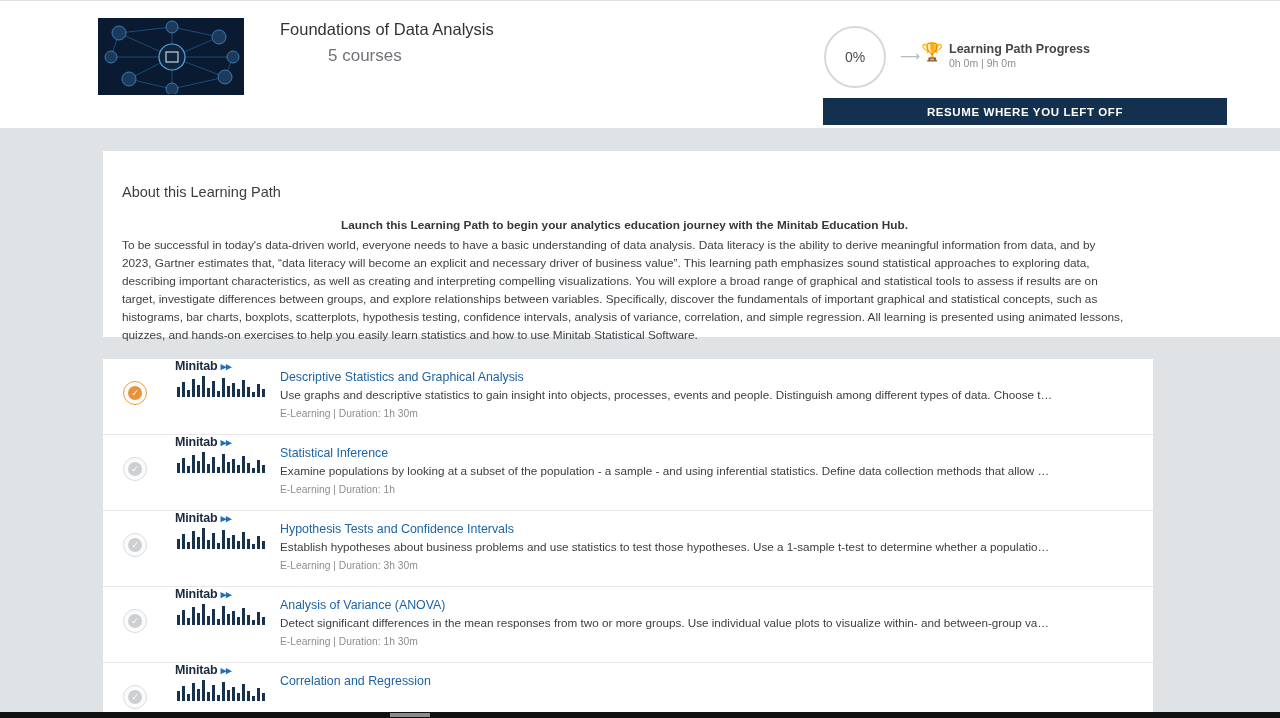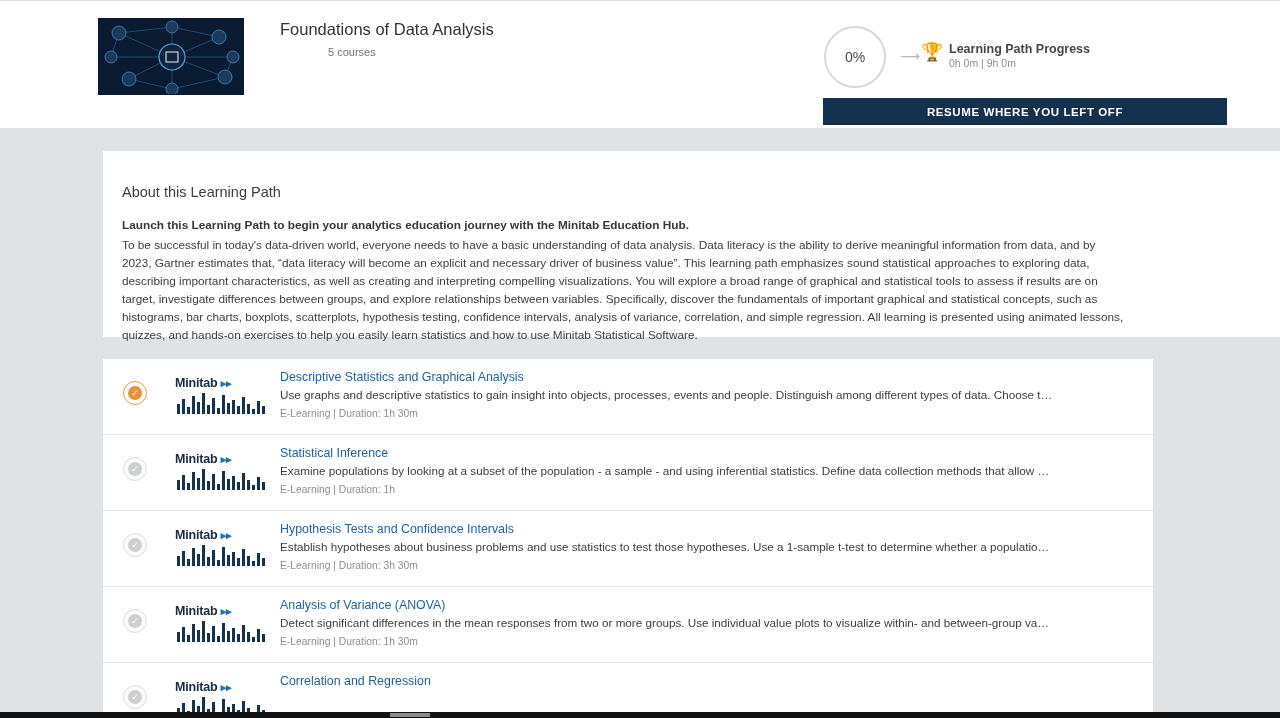--- a/index.html
+++ b/index.html
@@ -26,21 +26,21 @@
     border: 1px solid #0b1b34;
   }
   .thumb svg { display:block; }
 
   .course-title {
     position: absolute; left: 280px; top: 19px;
     font-size: 16.5px; color: #333333; font-weight: 400;
   }
   .course-sub {
     position: absolute; left: 280px; top: 45px;
-    font-size: 11px; color: #6f7276; padding-left: 48px;
+    font-size: 17px; color: #6f7276; padding-left: 48px;
   }
 
   
   .ring-wrap {
     position: absolute; left: 824px; top: 25px;
     width: 62px; height: 62px;
   }
   .ring {
     width: 62px; height: 62px; border-radius: 50%;
     border: 2px solid #d6d9dc;
@@ -89,21 +89,21 @@
     background: #ffffff;
   }
 
   .about-card { top: 22px; height: 186px; }
   .about-title {
     position: absolute; left: 19px; top: 33px;
     font-size: 14.5px; color: #3b3e41;
   }
   .about-lead {
     position: absolute; left: 19px; top: 67px; width: 1005px;
-    font-size: 11.8px; font-weight: bold; color: #35383b;
+    font-size: 11.8px; font-weight: bold; color: #35383b; text-align: center;
   }
   .about-body {
     position: absolute; left: 19px; top: 85px; width: 1005px;
     font-size: 11.8px; color: #3d4043; line-height: 18px;
     text-align: left;
   }
 
   
   .list-card { top: 230px; width: 1050px; }
   .row {
@@ -121,21 +121,21 @@
   }
   .status-circle .check {
     width: 14px; height: 14px; border-radius: 50%;
     background: #cdd0d3; color: #ffffff;
     font-size: 9px; line-height: 14px; text-align: center;
   }
   .status-circle.done { border-color: #e8a33d; }
   .status-circle.done .check { background: #e8923b; }
 
   .mini-logo {
-    position: absolute; left: 72px; top: 17px;
+    position: absolute; left: 72px; top: 0;
     width: 102px; height: 46px;
     background: #ffffff;
     overflow: hidden;
   }
   .mini-logo .brand {
     font-size: 12.5px; font-weight: bold; color: #1b2a41;
     letter-spacing: -.2px;
   }
   .mini-logo .arrowmark { color:#1f6fb2; font-size: 11px; }
 

